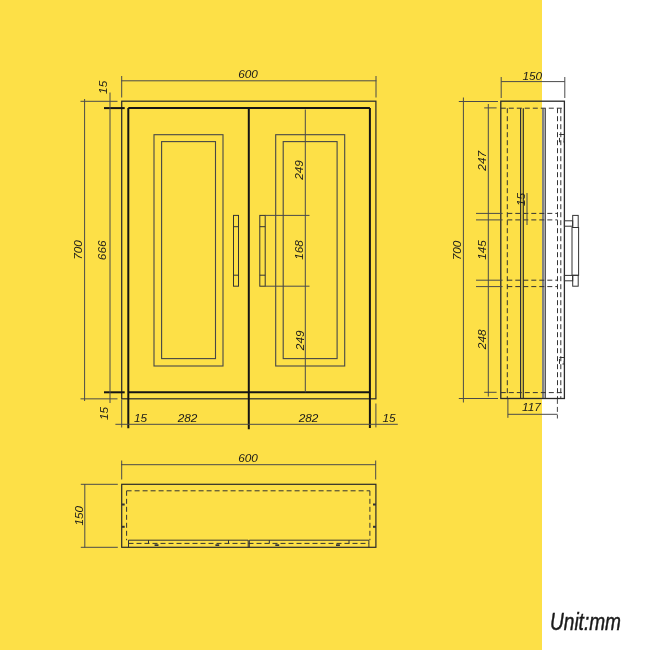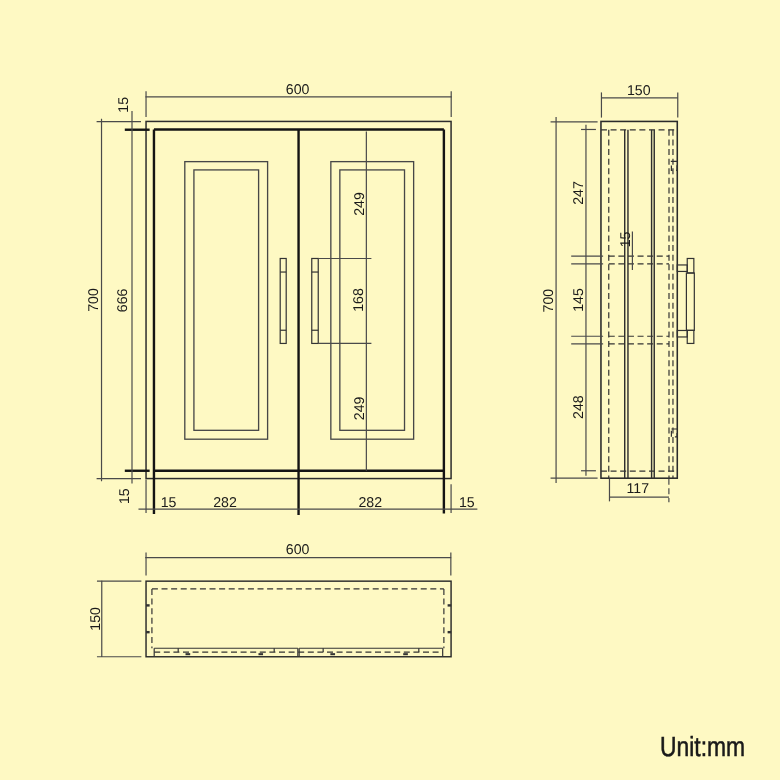--- a/index.html
+++ b/index.html
@@ -1,16 +1,16 @@
 <!DOCTYPE html>
 <html><head>
 <meta charset="utf-8">
 <style>
   html,body{margin:0;padding:0;background:#ffffff;}
-  .wrap{width:650px;height:650px;position:relative;background:#fef9c3;}
+  .wrap{width:542px;height:650px;position:relative;background:#fde047;font-style:italic;}
   text{font-family:"Liberation Sans", sans-serif;fill:#1a1a1a;}
   .dim{font-size:11.8px;}
   .unit{font-size:23px;}
 </style>
 </head>
 <body>
 <div class="wrap">
 <svg style="filter:blur(0.5px)" width="650" height="650" viewBox="0 0 650 650" xmlns="http://www.w3.org/2000/svg">
 
 <g stroke="#2d2d2d" stroke-width="1.25" fill="none">

